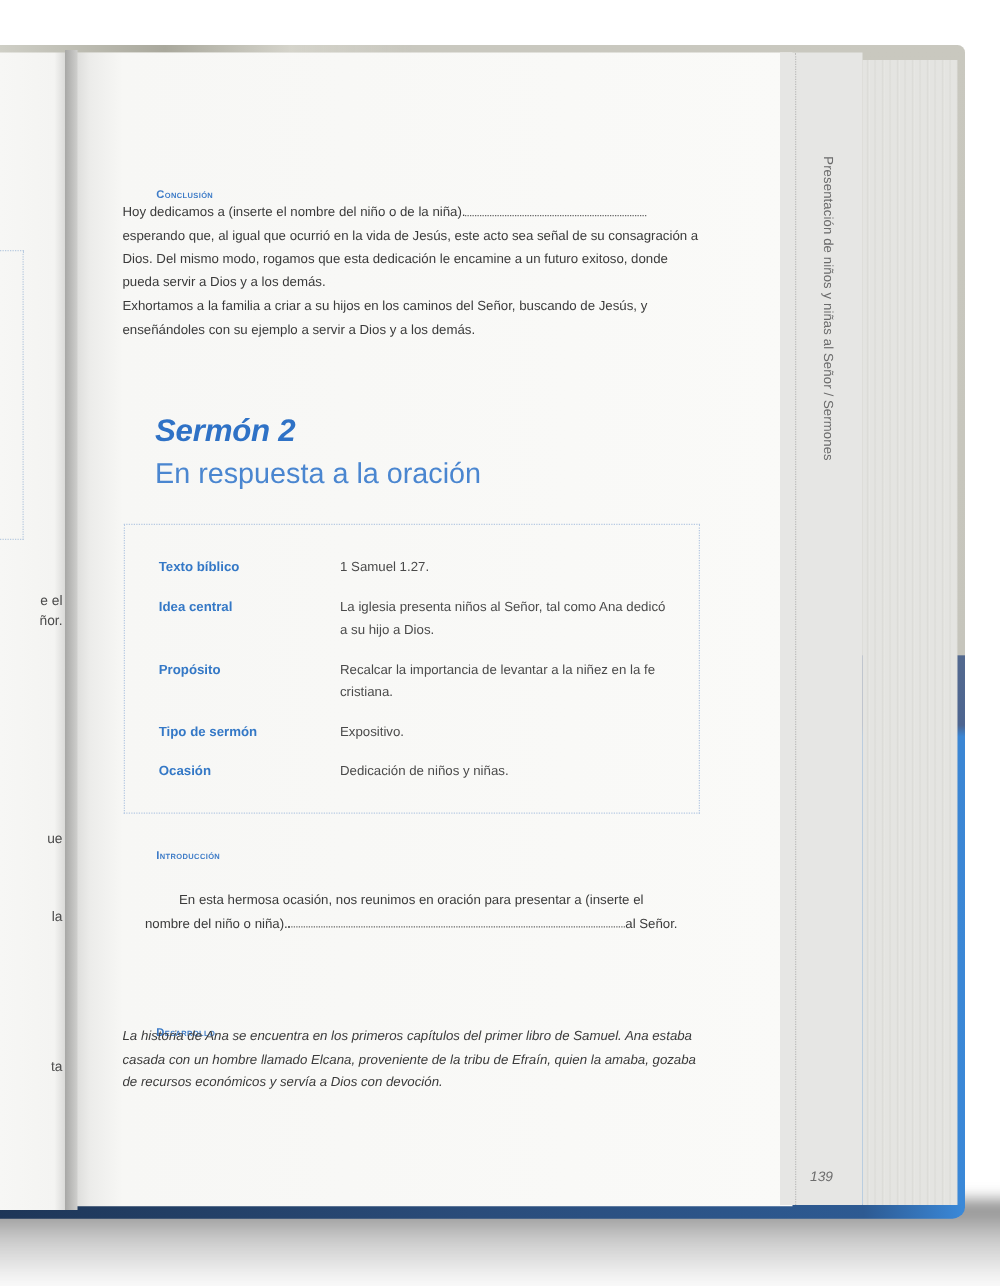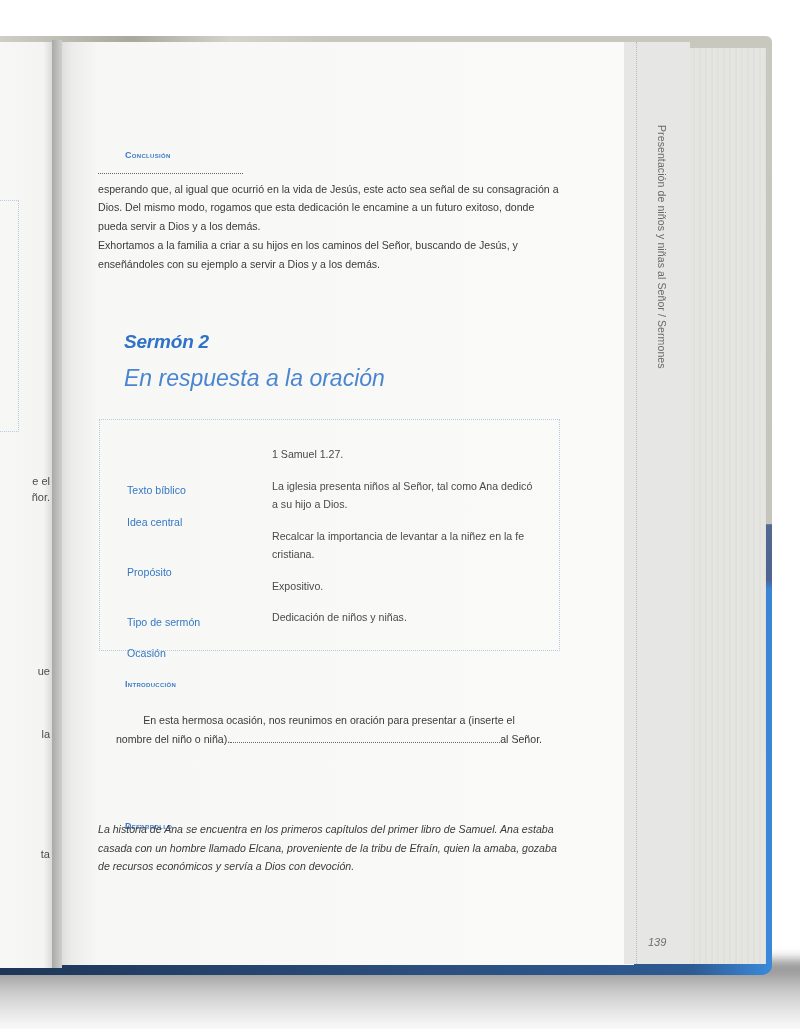--- a/index.html
+++ b/index.html
@@ -82,33 +82,33 @@
     font-variant:small-caps; letter-spacing:0.3px; text-transform:lowercase;
   }
   .smallcaps::first-letter { text-transform:uppercase; }
   .para {
     position:absolute; left:98px; width:462px;
     font-size:10.6px; line-height:18.6px; color:#3a3a3a;
   }
   .dots { display:inline-block; border-bottom:1px dotted #666; height:9px; vertical-align:baseline; }
   .sermon-title {
     position:absolute; left:124px; top:331px;
-    font-size:19px; font-weight:bold; font-style:italic; color:#2f72c6;
+    font-size:25px; font-weight:bold; font-style:italic; color:#2f72c6;
     letter-spacing:-0.2px;
   }
   .sermon-subtitle {
     position:absolute; left:124px; top:365px;
-    font-size:23px; font-style:italic; color:#4a86d0; font-weight:normal;
+    font-size:23px; color:#4a86d0; font-weight:normal;
   }
   .info-box {
     position:absolute; left:99px; top:419px; width:459px; height:230px;
     border:1px dotted #b6c9e2;
   }
   .info-row { position:absolute; left:127px; font-size:10.6px; line-height:18px; }
-  .info-label { position:absolute; left:0; width:140px; font-weight:normal; color:#3478c6; white-space:nowrap;margin-top:36px; }
+  .info-label { position:absolute; left:0; width:140px; font-weight:bold; color:#3478c6; white-space:nowrap; }
   .info-value { position:absolute; left:145px; width:265px; color:#4a4a4a; }
 </style>
 </head>
 <body>
 
 <div class="ground-shadow"></div>
 <div class="cover"></div>
 <div class="cover-bottom"></div>
 <div class="page-edges"></div>
 
@@ -125,21 +125,21 @@
 <div class="right-page"></div>
 <div class="gutter-shadow"></div>
 <div class="side-strip">
   <div class="dotline"></div>
 </div>
 <div class="running-head">Presentación de niños y niñas al Señor / Sermones</div>
 <div class="page-number">139</div>
 
 <div class="smallcaps" style="top:124px;margin-top:26px;">Conclusión</div>
 <div class="para" style="top:161px;">
-  <span class="dots" style="width:145px;"></span><br>
+  <span>Hoy dedicamos a (inserte el nombre del niño o de la niña).</span><span class="dots" style="width:145px;"></span><br>
   <span>esperando que, al igual que ocurrió en la vida de Jesús, este acto sea señal de su consagración a Dios. Del mismo modo, rogamos que esta dedicación le encamine a un futuro exitoso, donde pueda servir a Dios y a los demás.</span>
 </div>
 <div class="para" style="top:236px;">Exhortamos a la familia a criar a su hijos en los caminos del Señor, buscando de Jesús, y enseñándoles con su ejemplo a servir a Dios y a los demás.</div>
 
 <div class="sermon-title">Sermón 2</div>
 <div class="sermon-subtitle">En respuesta a la oración</div>
 
 <div class="info-box"></div>
 <div class="info-row" style="top:445px;">
   <span class="info-label">Texto bíblico</span>

